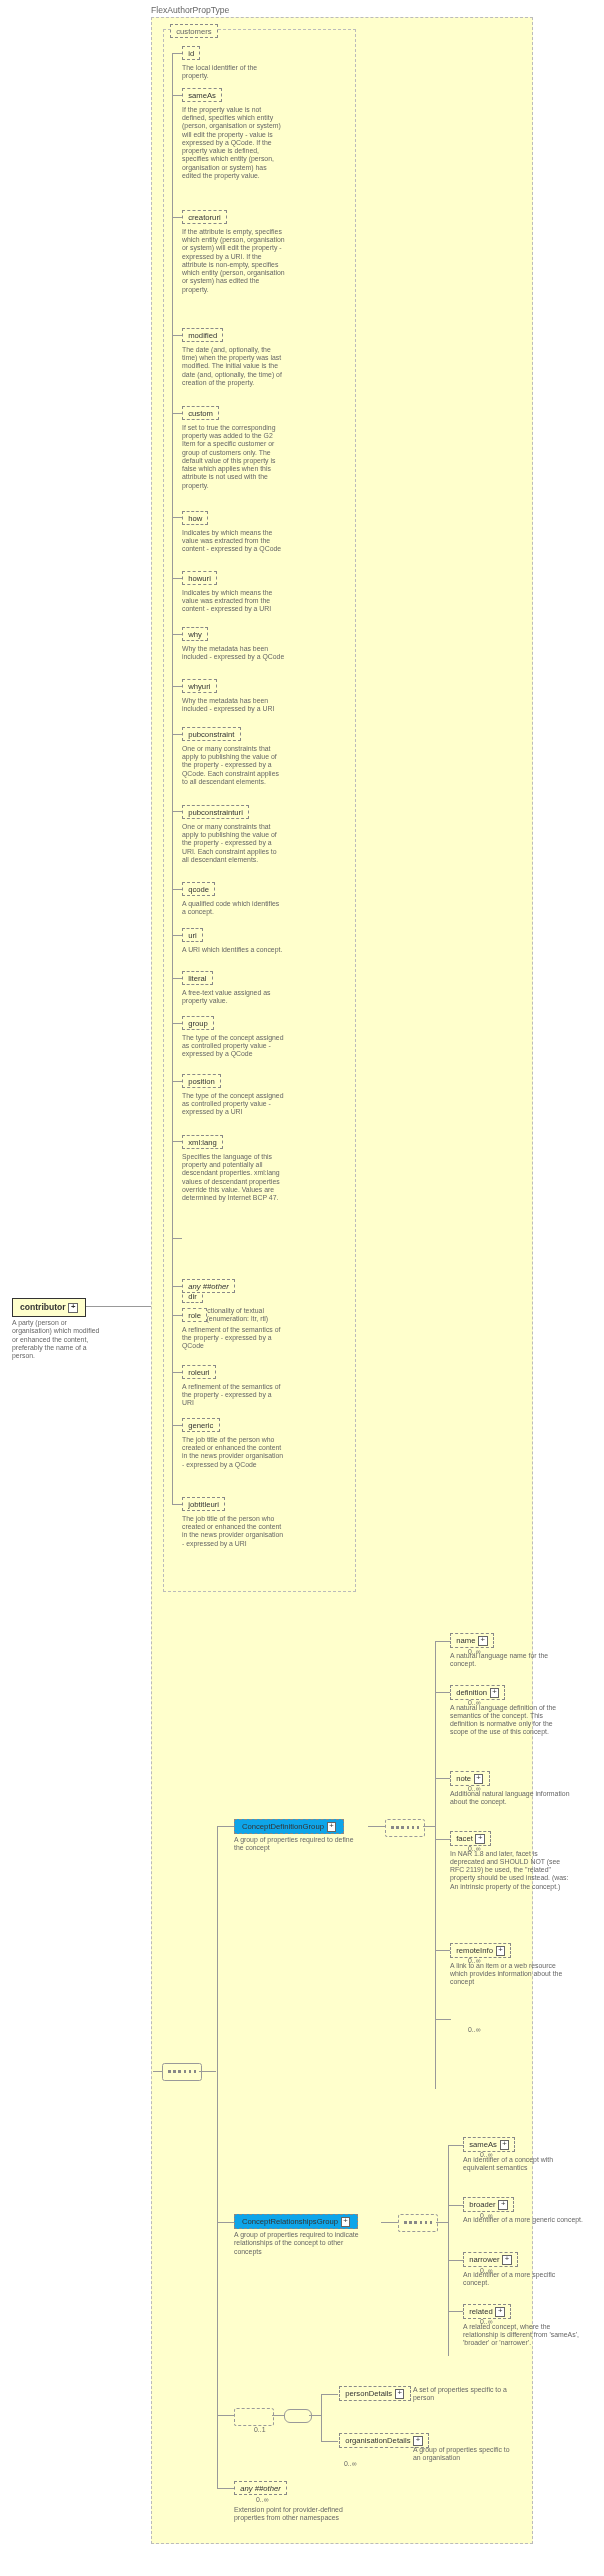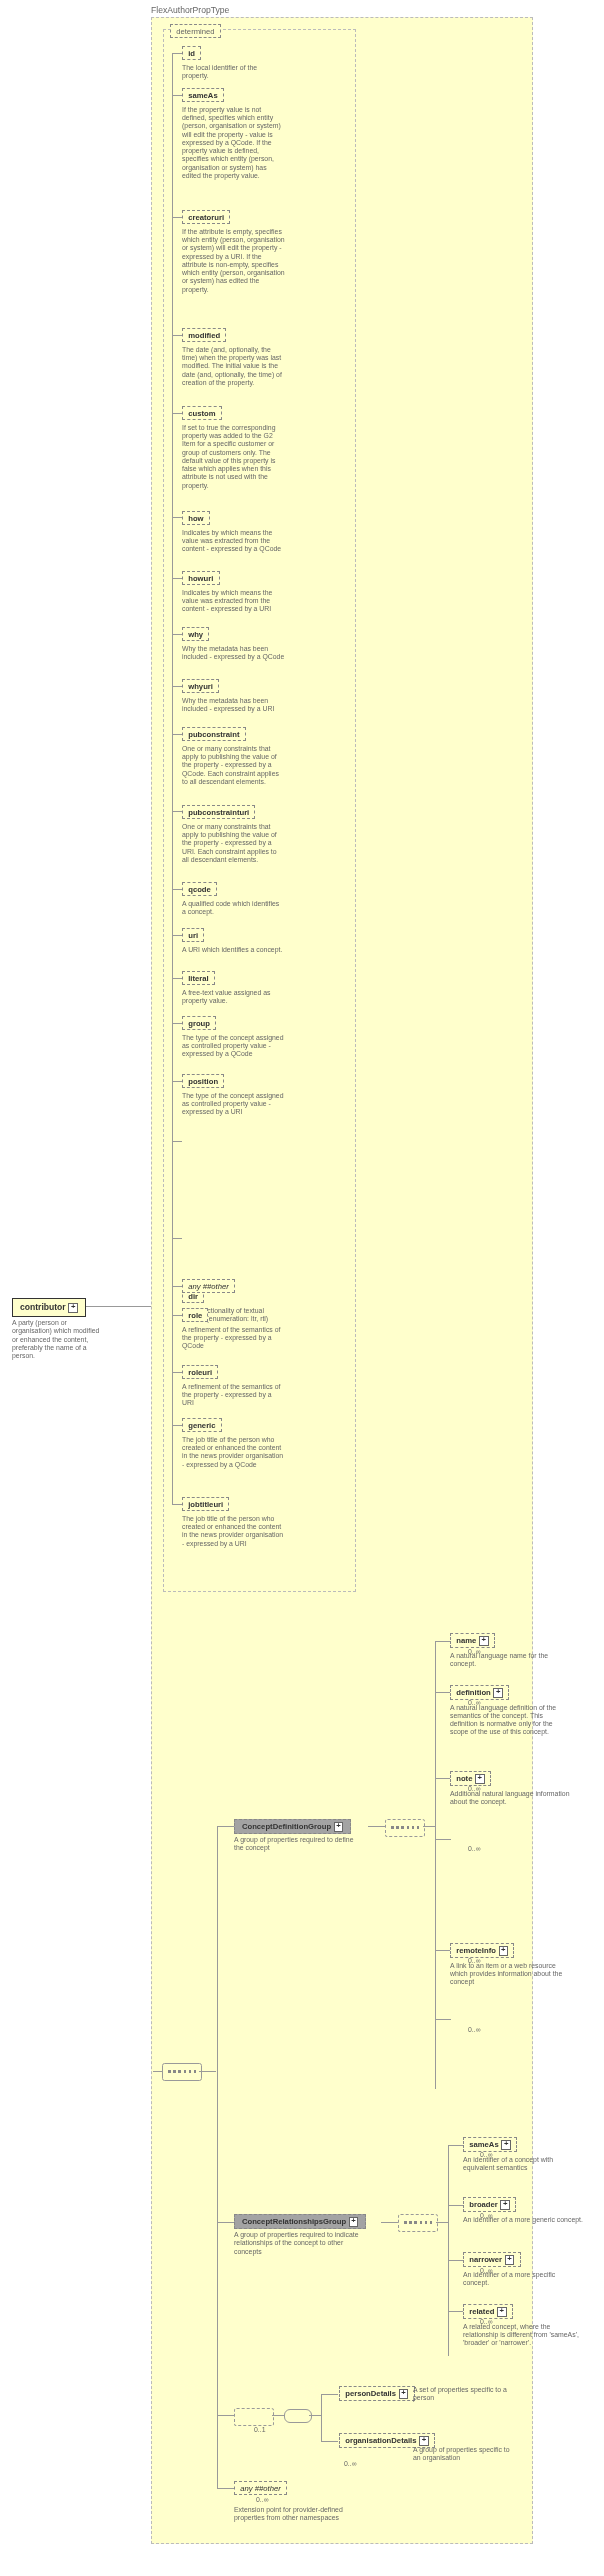--- a/index.html
+++ b/index.html
@@ -3,46 +3,46 @@
 <meta charset="utf-8">
 <style>
 body{margin:0;font-family:Arial,sans-serif;font-size:7.7px;color:#333;background:#fff}
 .canvas{position:relative;width:604px;height:2576px}
 .type-label{position:absolute;color:#666;font-size:8.6px}
 .panel{position:absolute;background:#ffffcc;border:0.9px solid #bbb;box-sizing:border-box}
 .dashed{border-style:dashed}
 .attr-panel{background:#ffffcc}
 .attr-title{position:absolute;font-size:7.7px;color:#666;border:0.9px dashed #888;padding:1.7px 5.2px;background:#ffffcc}
 .node{position:absolute}
-.node-box{border:0.9px dashed #888;background:#ffffcc;padding:1.7px 5.2px;display:inline-block;font-weight:bold;font-size:7.7px;color:#333}
+.node-box{border:0.9px dashed #888;background:#ffffcc;padding:1.7px 5.2px;display:inline-block;font-weight:normal;font-size:7.7px;color:#333}
 .desc{font-size:6.9px;color:#666;margin-top:3.4px;max-width:103px;line-height:1.2}
 .root-box{position:absolute;border:0.9px solid #333;background:#ffffcc;padding:3.4px 6.9px;font-weight:bold;font-size:8.6px}
 .root-desc{position:absolute;font-size:6.9px;color:#666;max-width:95px;line-height:1.2}
 .conn{position:absolute;background:#999}
 .seq-box{position:absolute;border:0.9px solid #999;background:#ffffcc;width:38px;height:15.5px;border-radius:2.6px}
 .seq-box::before{content:"";position:absolute;left:5.2px;top:6px;width:27.5px;height:2.6px;background:repeating-linear-gradient(90deg,#888 0,#888 2.6px,transparent 2.6px,transparent 5.2px)}
 .seq-box.dashed{border-style:dashed}
 .choice-box{position:absolute;border:0.9px solid #999;background:#ffffcc;width:38px;height:15.5px;border-radius:2.6px}
 .choice-box.dashed{border-style:dashed}
 .switch{position:absolute;width:26px;height:12px;border:0.9px solid #999;background:#ffffcc;border-radius:6px}
-.grp-box{position:absolute;border:0.9px dashed #888;background:#a3a3a3;padding:1.7px 6.9px;font-weight:bold;font-size:7.7px}
+.grp-box{position:absolute;border:0.9px dashed #888;background:#0ea5e9;padding:1.7px 6.9px;font-weight:normal;font-size:7.7px}
 .grp-desc{position:absolute;font-size:6.9px;color:#666;max-width:129px;line-height:1.2}
 .range{position:absolute;font-size:6.9px;color:#666}
 .expbox{display:inline-block;width:7.7px;height:7.7px;border:0.9px solid #666;text-align:center;line-height:6.9px;font-size:7.7px;margin-left:2.6px;vertical-align:middle;background:#fff}
 </style>
 </head>
 <body>
 
 <div class="canvas">
 <div class="type-label" style="left:151px;top:5.2px">FlexAuthorPropType</div>
 
 <div class="panel dashed" style="left:151px;top:17px;width:382px;height:2527px"></div>
 
 <div class="panel dashed attr-panel" style="left:163px;top:29px;width:193px;height:1563px"></div>
-<div class="attr-title" style="left:170px;top:24px">determined</div>
+<div class="attr-title" style="left:170px;top:24px">customers</div>
 
 <div class="root-box" style="left:12px;top:1298px"><span>contributor</span><span class="expbox">+</span></div>
 <div class="root-desc" style="left:12px;top:1319px">A party (person or organisation) which modified or enhanced the content, preferably the name of a person.</div>
 
 <div class="conn" style="left:86px;top:1306px;width:65px;height:0.9px"></div>
 
 <div class="node" style="left:182px;top:46px"><span class="node-box" style="">id</span><div class="desc">The local identifier of the property.</div></div>
     <div class="conn" style="left:172px;top:53px;width:10.3px;height:0.9px"></div>
     <div class="node" style="left:182px;top:88px"><span class="node-box" style="">sameAs</span><div class="desc">If the property value is not defined, specifies which entity (person, organisation or system) will edit the property - value is expressed by a QCode. If the property value is defined, specifies which entity (person, organisation or system) has edited the property value.</div></div>
     <div class="conn" style="left:172px;top:95px;width:10.3px;height:0.9px"></div>
@@ -67,20 +67,21 @@
     <div class="node" style="left:182px;top:882px"><span class="node-box" style="">qcode</span><div class="desc">A qualified code which identifies a concept.</div></div>
     <div class="conn" style="left:172px;top:889px;width:10.3px;height:0.9px"></div>
     <div class="node" style="left:182px;top:928px"><span class="node-box" style="">uri</span><div class="desc">A URI which identifies a concept.</div></div>
     <div class="conn" style="left:172px;top:935px;width:10.3px;height:0.9px"></div>
     <div class="node" style="left:182px;top:971px"><span class="node-box" style="">literal</span><div class="desc">A free-text value assigned as property value.</div></div>
     <div class="conn" style="left:172px;top:978px;width:10.3px;height:0.9px"></div>
     <div class="node" style="left:182px;top:1016px"><span class="node-box" style="">group</span><div class="desc">The type of the concept assigned as controlled property value - expressed by a QCode</div></div>
     <div class="conn" style="left:172px;top:1023px;width:10.3px;height:0.9px"></div>
     <div class="node" style="left:182px;top:1074px"><span class="node-box" style="">position</span><div class="desc">The type of the concept assigned as controlled property value - expressed by a URI</div></div>
     <div class="conn" style="left:172px;top:1081px;width:10.3px;height:0.9px"></div>
+    <div class="node" style="left:182px;top:1135px"><span class="node-box" style="">xml:lang</span><div class="desc">Specifies the language of this property and potentially all descendant properties. xml:lang values of descendant properties override this value. Values are determined by Internet BCP 47.</div></div>
     <div class="conn" style="left:172px;top:1141px;width:10.3px;height:0.9px"></div>
     <div class="node" style="left:182px;top:1289px"><span class="node-box" style="">dir</span><div class="desc">The directionality of textual content (enumeration: ltr, rtl)</div></div>
     <div class="conn" style="left:172px;top:1238px;width:10.3px;height:0.9px"></div>
     <div class="node" style="left:182px;top:1279px"><span class="node-box" style="font-style:italic;font-weight:normal">any ##other</span></div>
     <div class="conn" style="left:172px;top:1286px;width:10.3px;height:0.9px"></div>
     <div class="node" style="left:182px;top:1308px"><span class="node-box" style="">role</span><div class="desc">A refinement of the semantics of the property - expressed by a QCode</div></div>
     <div class="conn" style="left:172px;top:1315px;width:10.3px;height:0.9px"></div>
     <div class="node" style="left:182px;top:1365px"><span class="node-box" style="">roleuri</span><div class="desc">A refinement of the semantics of the property - expressed by a URI</div></div>
     <div class="conn" style="left:172px;top:1372px;width:10.3px;height:0.9px"></div>
     <div class="node" style="left:182px;top:1418px"><span class="node-box" style="">generic</span><div class="desc">The job title of the person who created or enhanced the content in the news provider organisation - expressed by a QCode</div></div>
@@ -105,20 +106,21 @@
 <div class="conn" style="left:435px;top:1641px;width:15.5px;height:0.9px"></div>
     <div class="node" style="left:450px;top:1633px"><span class="node-box">name<span class="expbox">+</span></span><div class="desc" style="max-width:120px">A natural language name for the concept.</div></div>
     <div class="range" style="left:468px;top:1648px">0..∞</div>
     <div class="conn" style="left:435px;top:1692px;width:15.5px;height:0.9px"></div>
     <div class="node" style="left:450px;top:1685px"><span class="node-box">definition<span class="expbox">+</span></span><div class="desc" style="max-width:120px">A natural language definition of the semantics of the concept. This definition is normative only for the scope of the use of this concept.</div></div>
     <div class="range" style="left:468px;top:1699px">0..∞</div>
     <div class="conn" style="left:435px;top:1778px;width:15.5px;height:0.9px"></div>
     <div class="node" style="left:450px;top:1771px"><span class="node-box">note<span class="expbox">+</span></span><div class="desc" style="max-width:120px">Additional natural language information about the concept.</div></div>
     <div class="range" style="left:468px;top:1785px">0..∞</div>
     <div class="conn" style="left:435px;top:1839px;width:15.5px;height:0.9px"></div>
+    <div class="node" style="left:450px;top:1831px"><span class="node-box">facet<span class="expbox">+</span></span><div class="desc" style="max-width:120px">In NAR 1.8 and later, facet is deprecated and SHOULD NOT (see RFC 2119) be used, the "related" property should be used instead. (was: An intrinsic property of the concept.)</div></div>
     <div class="range" style="left:468px;top:1845px">0..∞</div>
     <div class="conn" style="left:435px;top:1950px;width:15.5px;height:0.9px"></div>
     <div class="node" style="left:450px;top:1943px"><span class="node-box">remoteInfo<span class="expbox">+</span></span><div class="desc" style="max-width:120px">A link to an item or a web resource which provides information about the concept</div></div>
     <div class="range" style="left:468px;top:1957px">0..∞</div>
     <div class="conn" style="left:435px;top:2019px;width:15.5px;height:0.9px"></div>
     <div class="range" style="left:468px;top:2026px">0..∞</div>
 
 <div class="conn" style="left:217px;top:2222px;width:17px;height:0.9px"></div>
 <div class="grp-box" style="left:234px;top:2214px"><span>ConceptRelationshipsGroup</span><span class="expbox">+</span></div>
 <div class="grp-desc" style="left:234px;top:2231px">A group of properties required to indicate relationships of the concept to other concepts</div>

